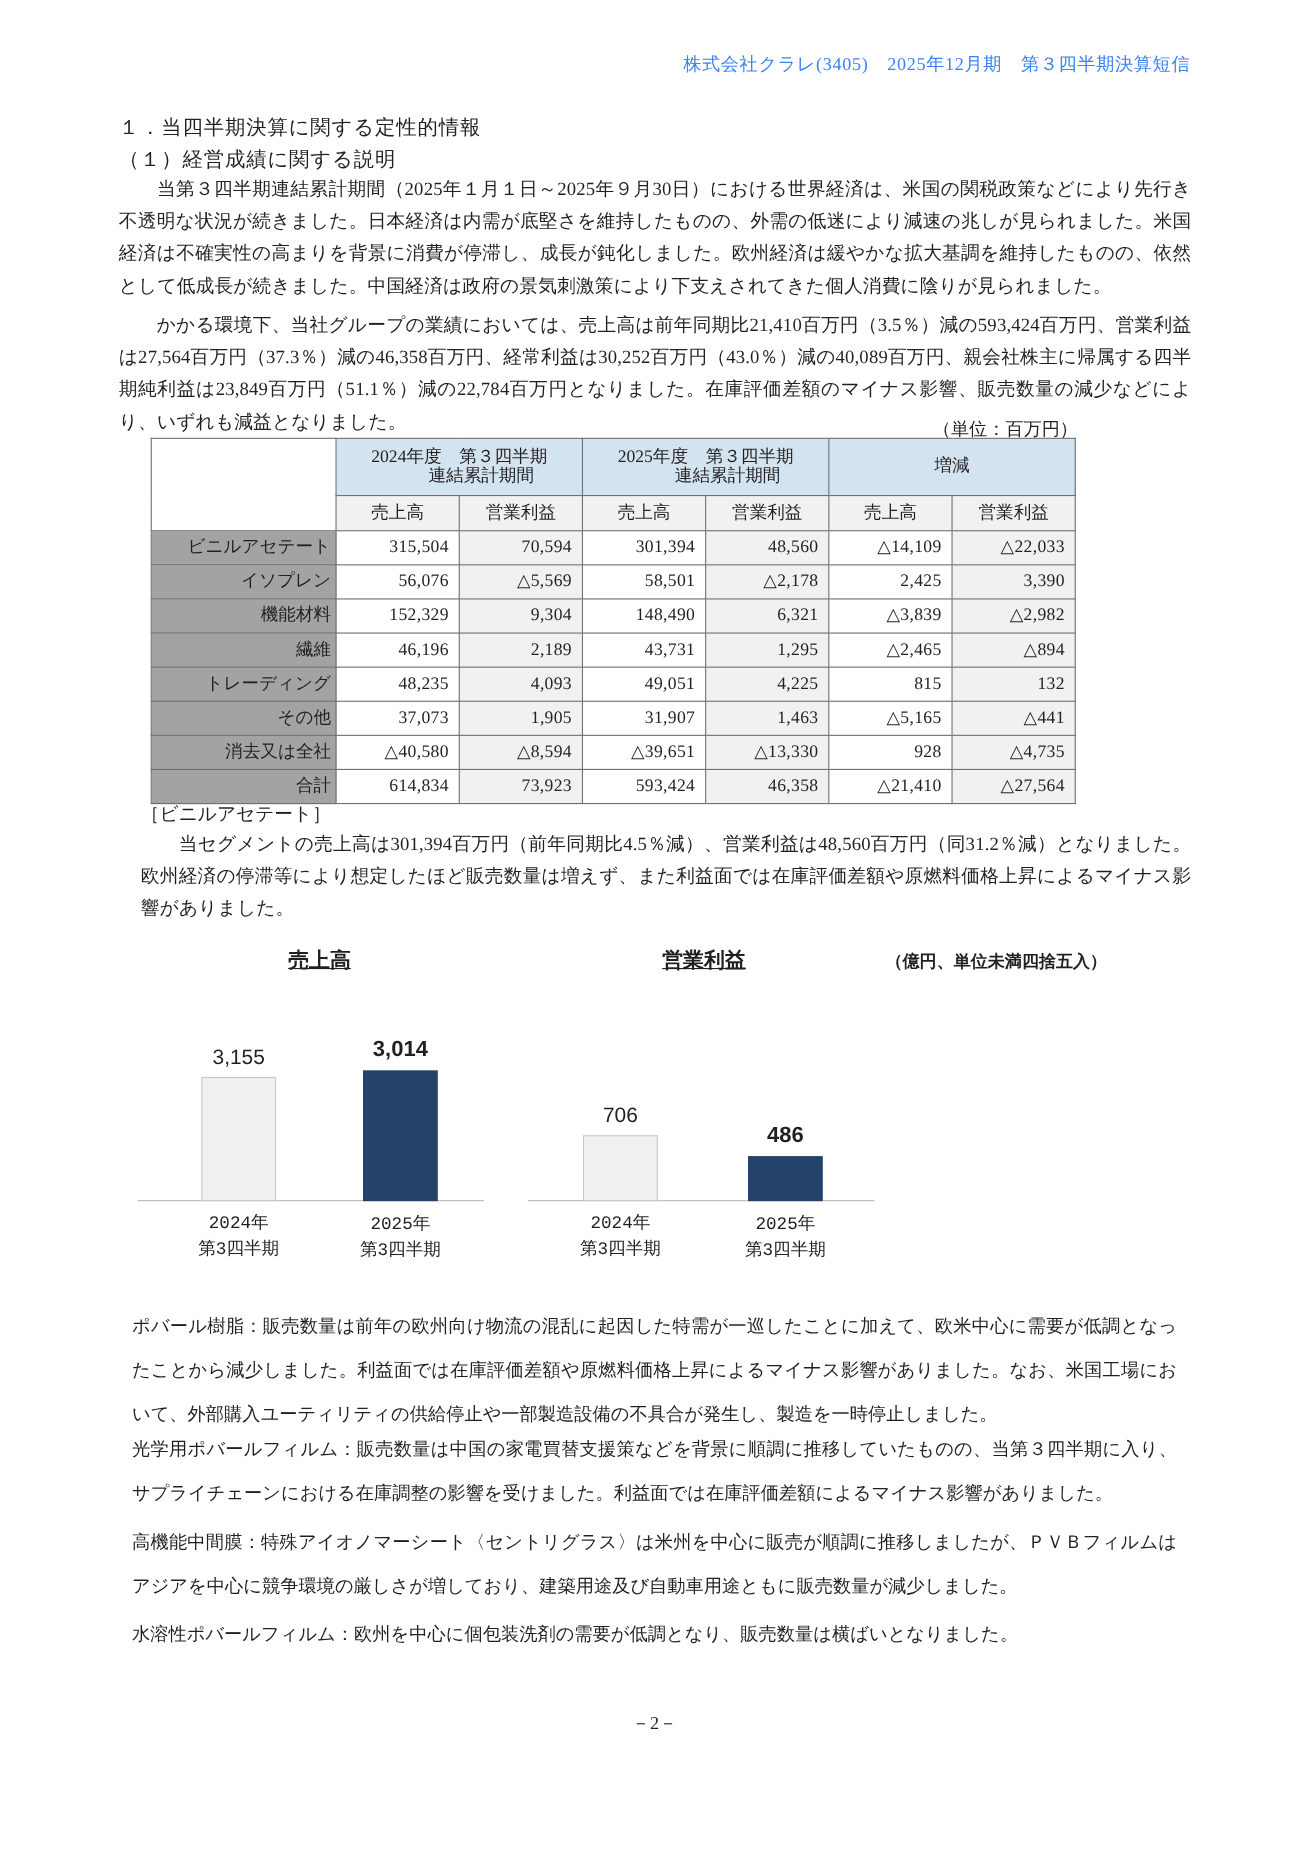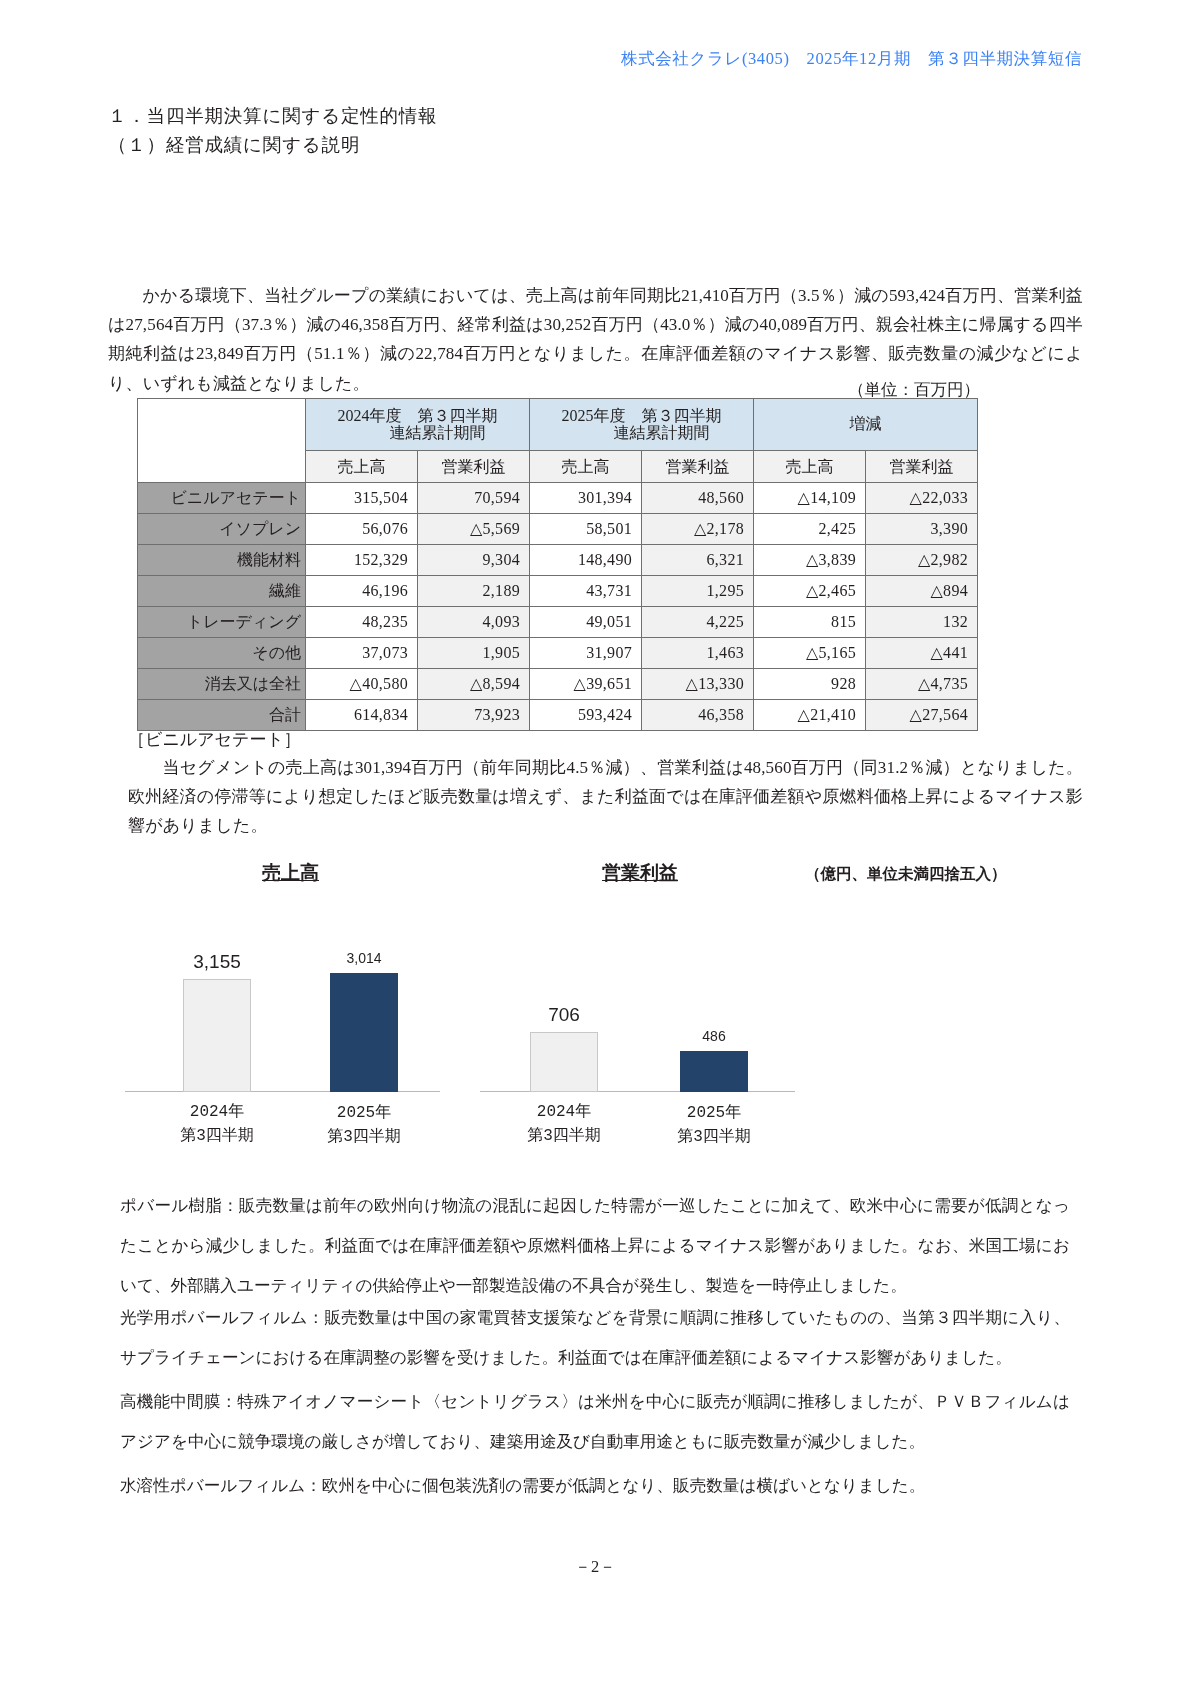--- a/index.html
+++ b/index.html
@@ -194,21 +194,21 @@
   .bar-value {
     position: absolute;
     bottom: 100%;
     left: 50%;
     transform: translateX(-50%);
     margin-bottom: 7px;
     font-size: 19px;
     white-space: nowrap;
     font-family: "Liberation Sans", sans-serif;
   }
-  .bar-value.bold { font-weight: normal; font-size: 14px; }
+  .bar-value.bold { font-weight: bold; font-size: 20px; }
   .bar-label {
     position: absolute;
     top: 100%;
     left: 50%;
     transform: translateX(-50%);
     margin-top: 9px;
     font-size: 16px;
     text-align: center;
     white-space: nowrap;
     line-height: 1.5;
@@ -249,20 +249,21 @@
 </head>
 <body>
 
 <div class="page">
 
   <div class="doc-header">株式会社クラレ(3405)　2025年12月期　第３四半期決算短信</div>
 
   <div class="sec-heading" id="h-sec1">１．当四半期決算に関する定性的情報</div>
   <div class="sec-heading" id="h-sec1-1">（１）経営成績に関する説明</div>
 
+  <div class="para" id="para-1">　　当第３四半期連結累計期間（2025年１月１日～2025年９月30日）における世界経済は、米国の関税政策などにより先行き不透明な状況が続きました。日本経済は内需が底堅さを維持したものの、外需の低迷により減速の兆しが見られました。米国経済は不確実性の高まりを背景に消費が停滞し、成長が鈍化しました。欧州経済は緩やかな拡大基調を維持したものの、依然として低成長が続きました。中国経済は政府の景気刺激策により下支えされてきた個人消費に陰りが見られました。</div>
   <div class="para" id="para-2">　　かかる環境下、当社グループの業績においては、売上高は前年同期比21,410百万円（3.5％）減の593,424百万円、営業利益は27,564百万円（37.3％）減の46,358百万円、経常利益は30,252百万円（43.0％）減の40,089百万円、親会社株主に帰属する四半期純利益は23,849百万円（51.1％）減の22,784百万円となりました。在庫評価差額のマイナス影響、販売数量の減少などにより、いずれも減益となりました。</div>
 
   <div class="unit-note">（単位：百万円）</div>
 
   <table class="seg-table">
     <colgroup>
       <col class="col-label">
         <col class="col-num">
         <col class="col-num">
       <col class="col-num">

